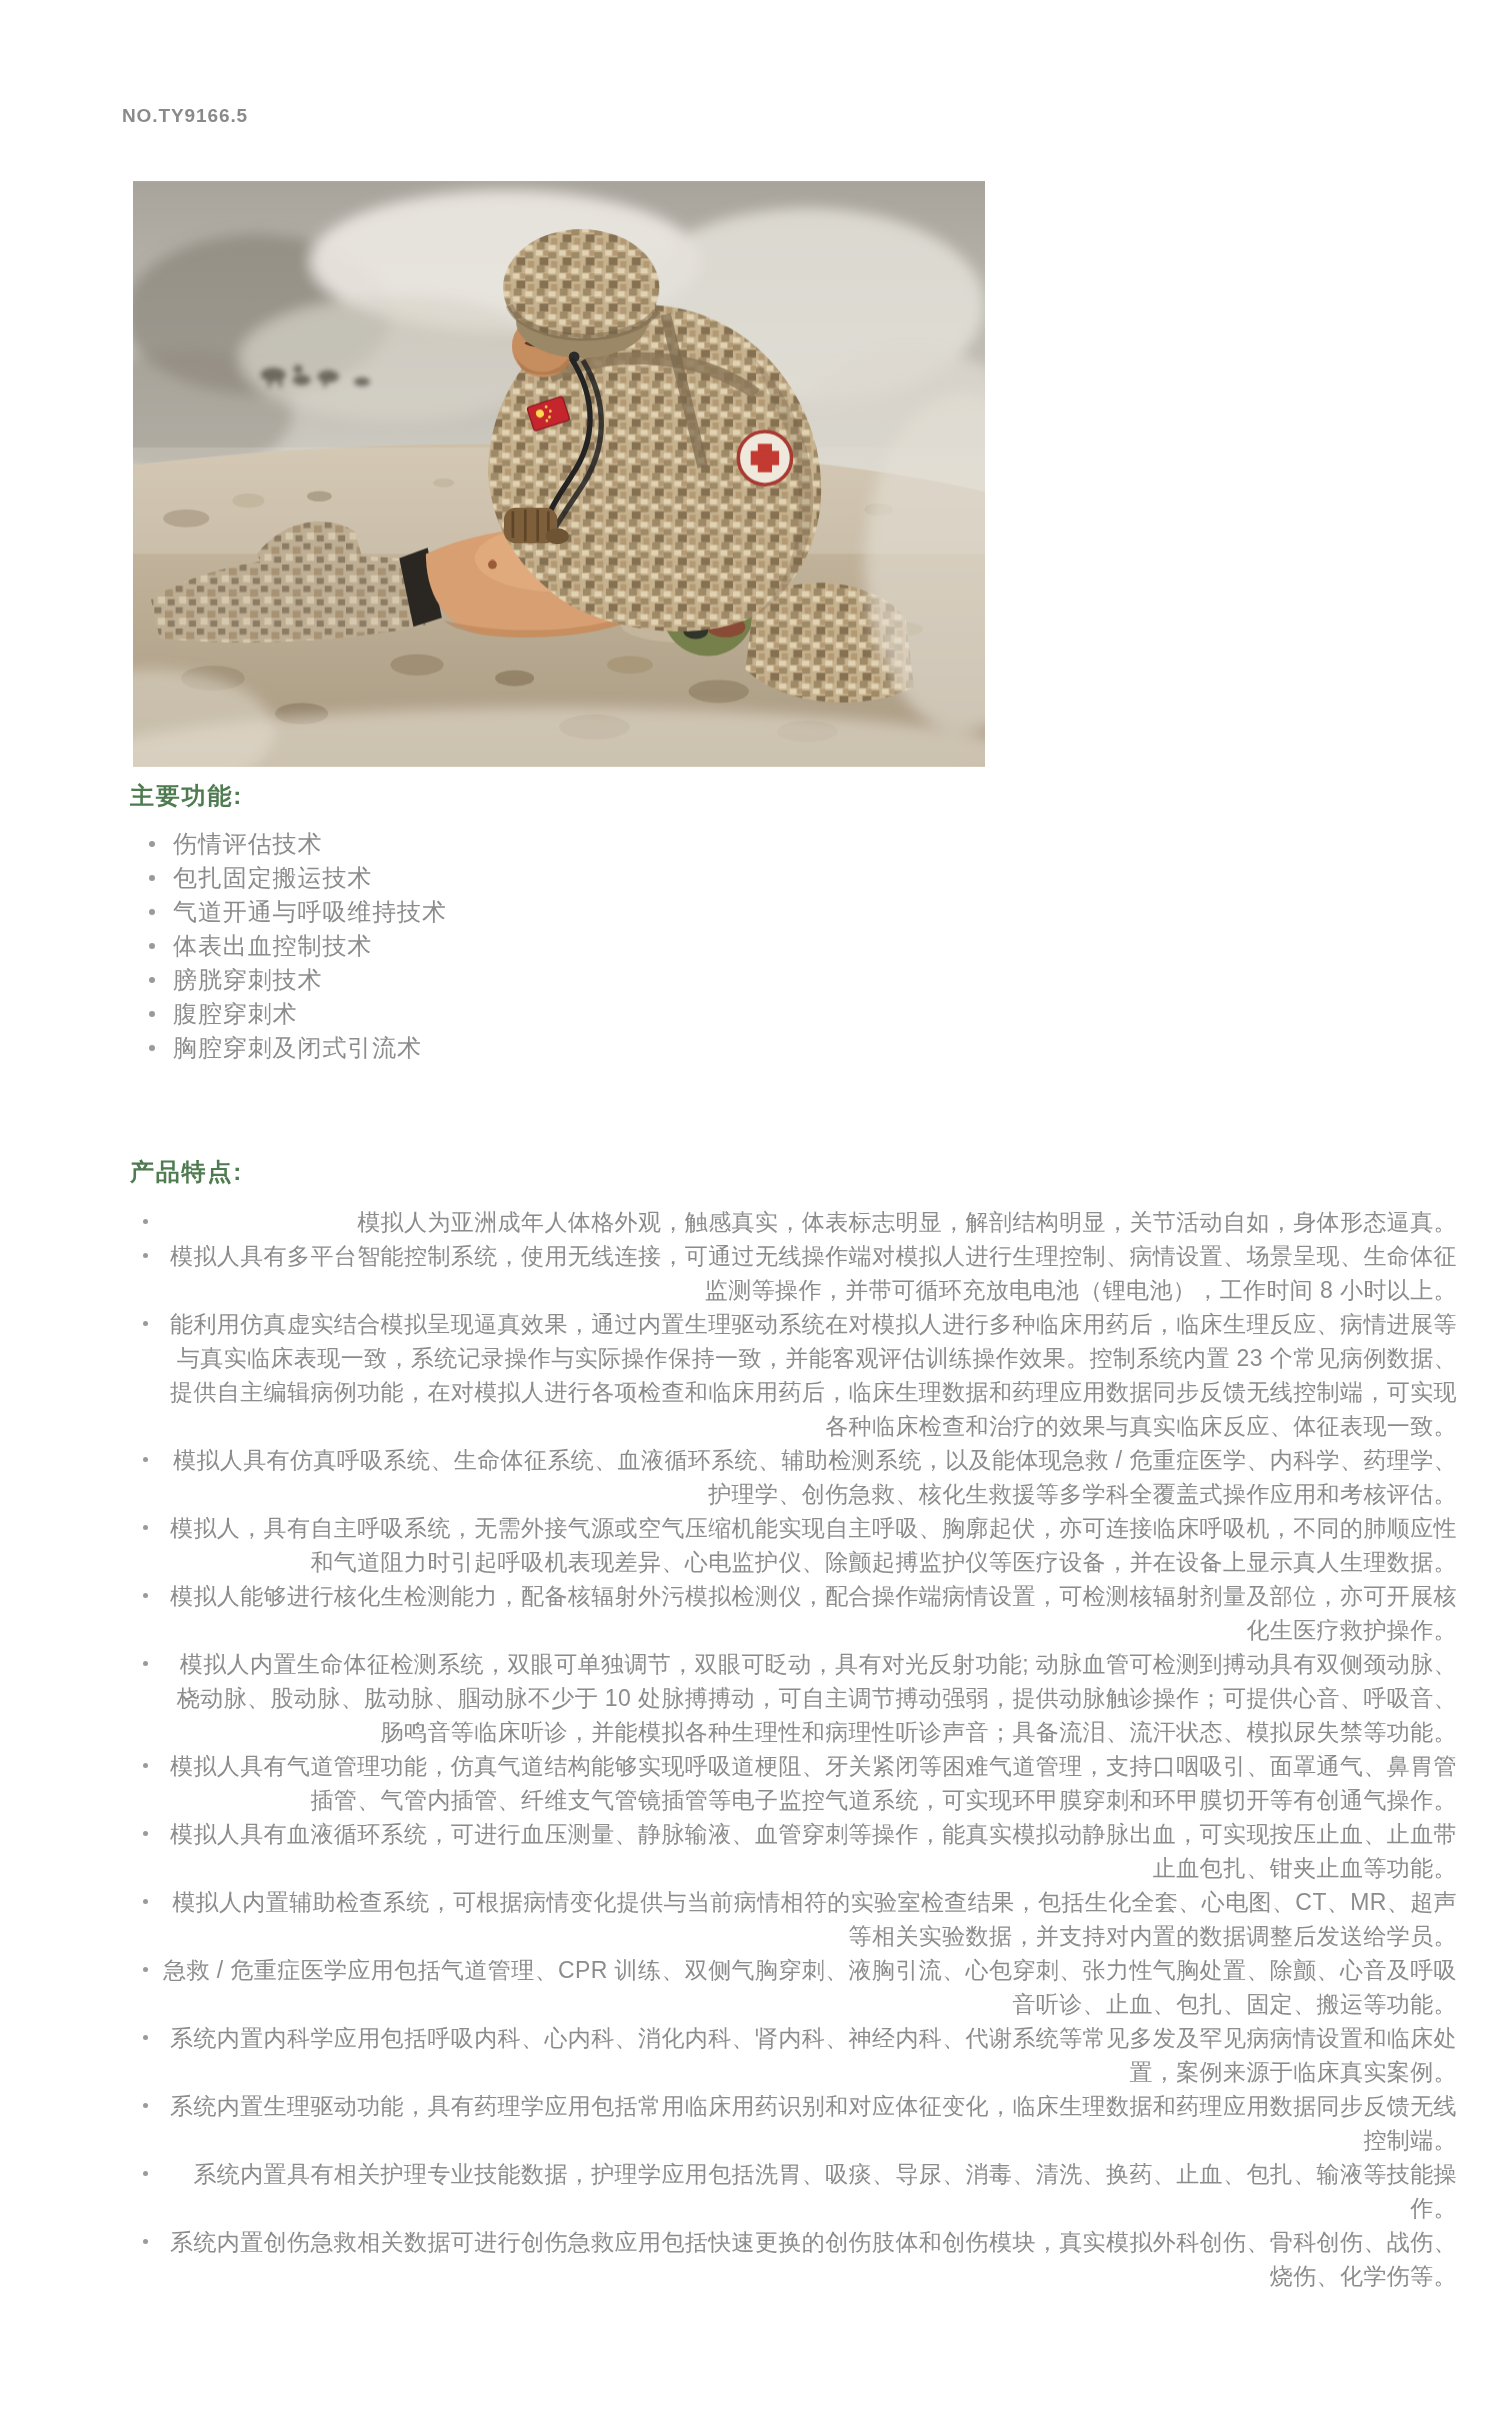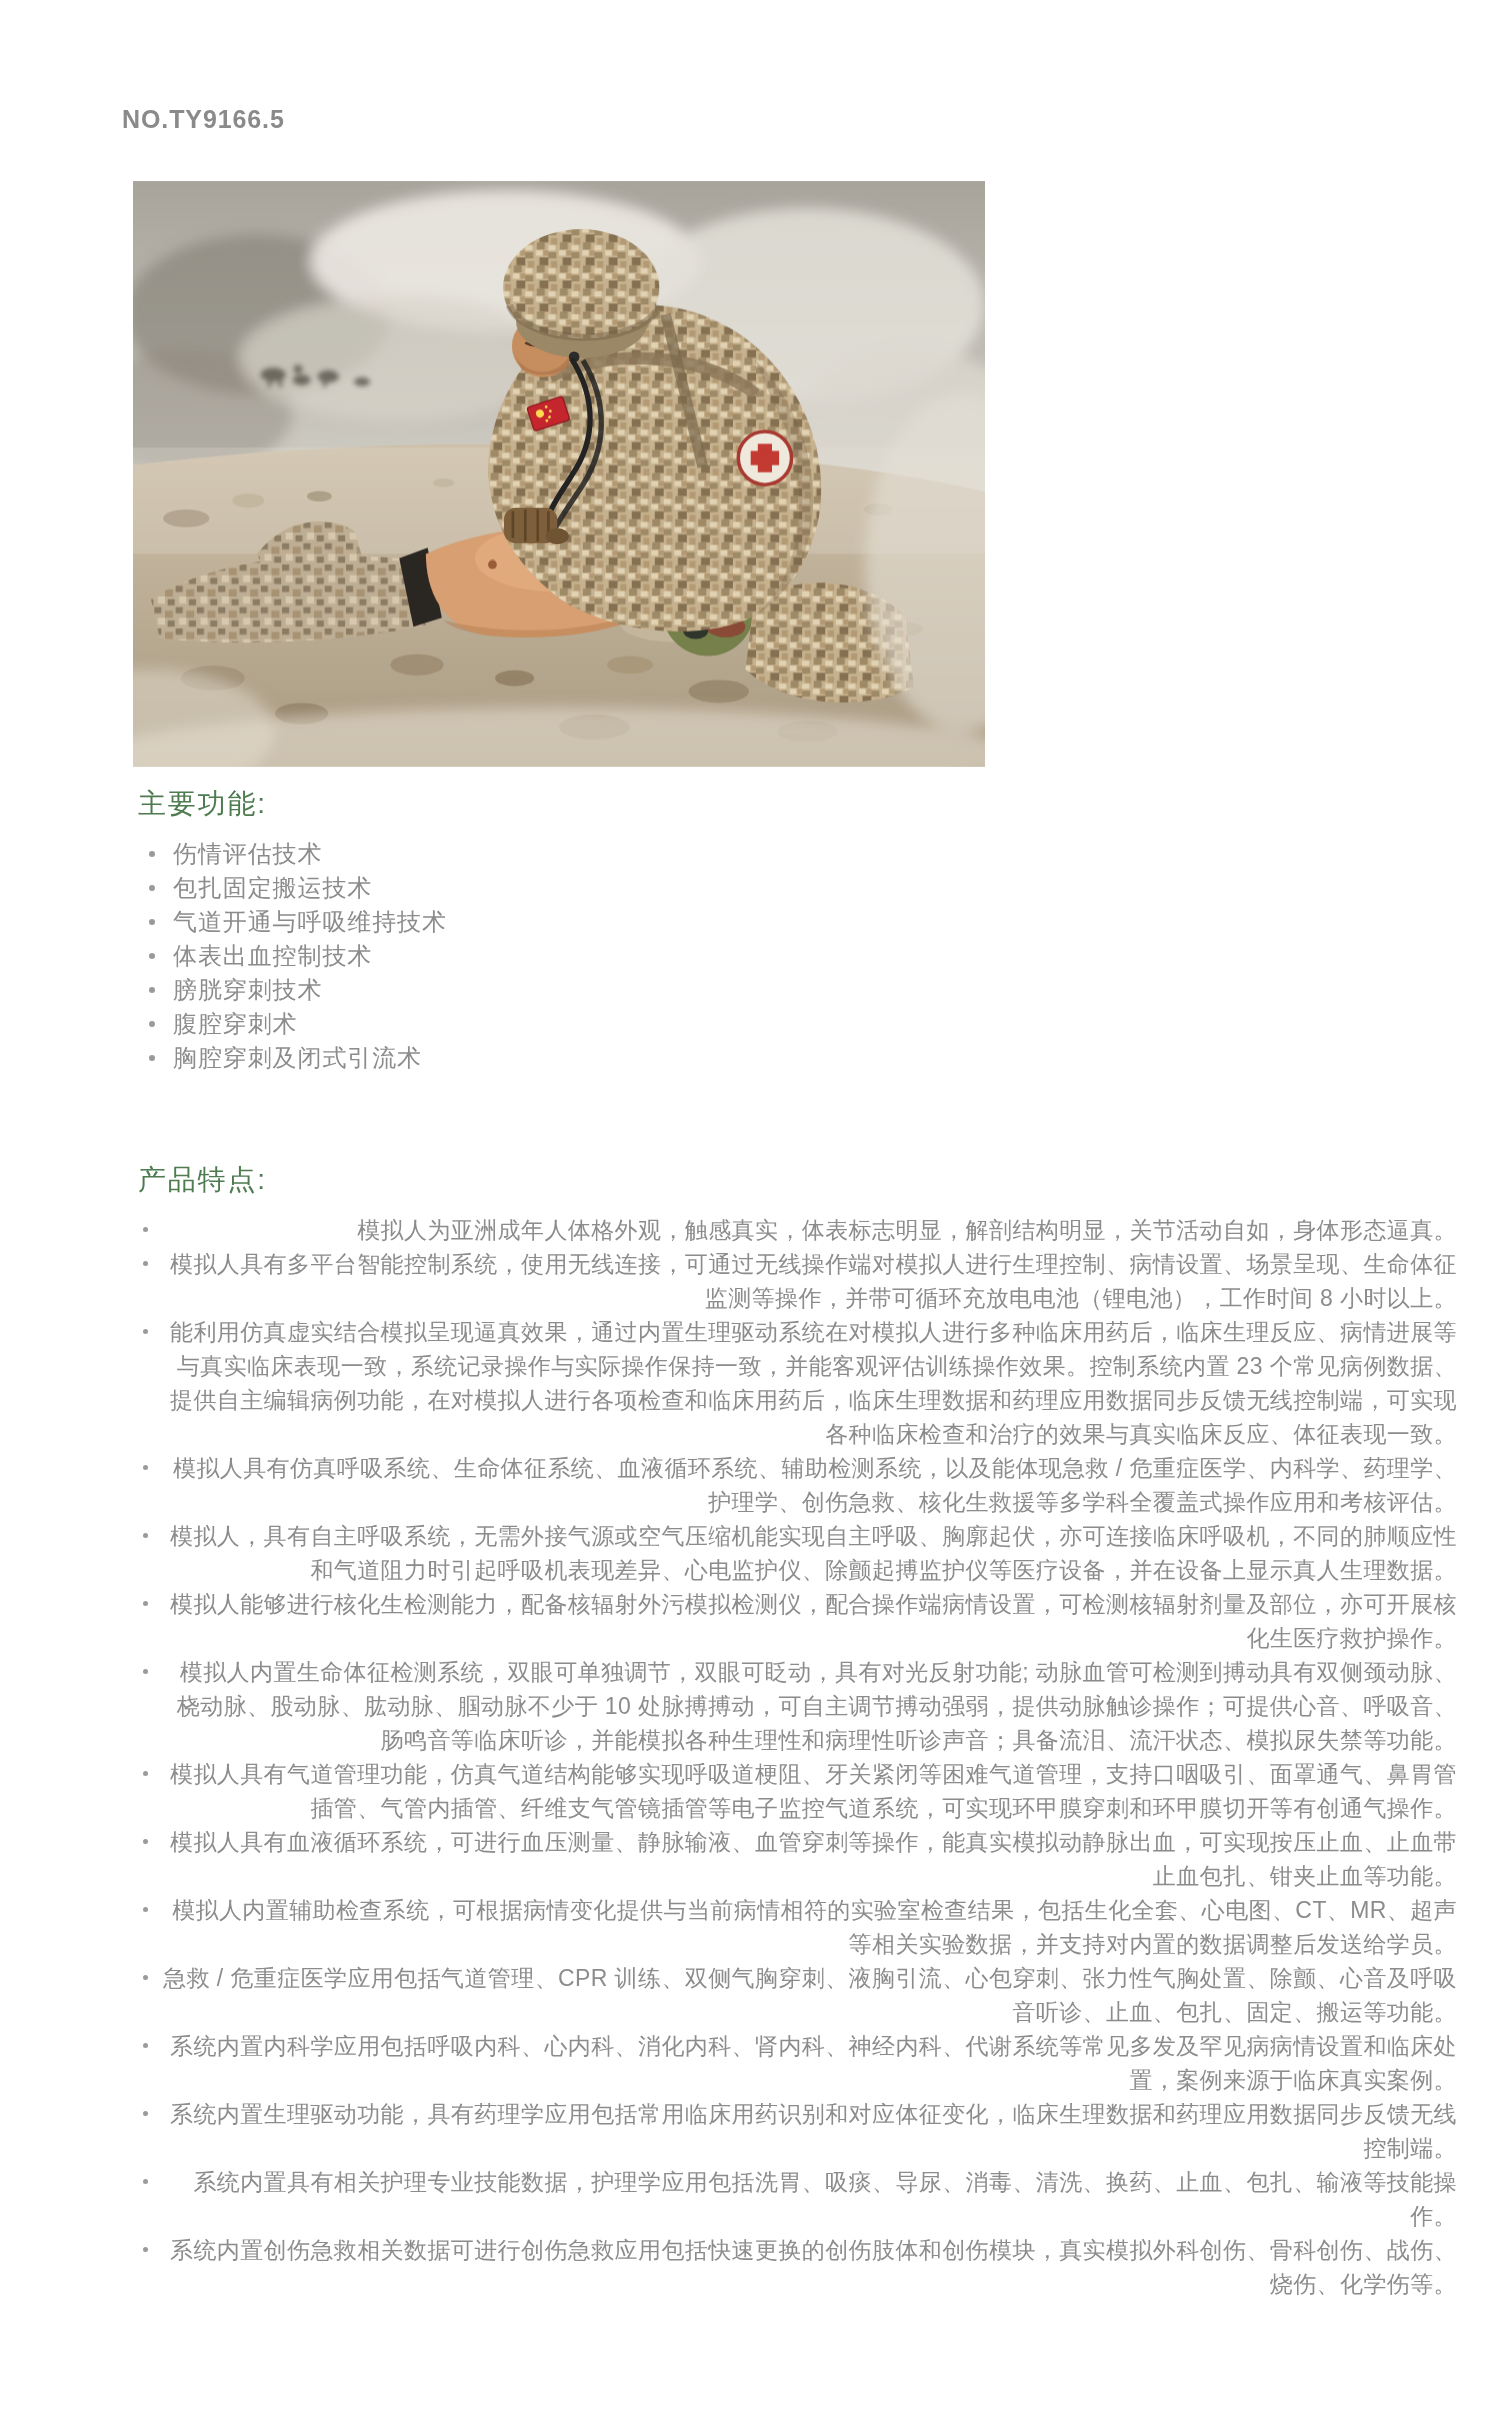--- a/index.html
+++ b/index.html
@@ -5,30 +5,30 @@
   html,body{margin:0;padding:0;background:#ffffff;}
   body{width:1508px;height:2413px;position:relative;font-family:"Liberation Sans",sans-serif;}
   .page{position:relative;width:1508px;height:2413px;overflow:hidden;background:#fff;}
 
   .doc-title{
     position:absolute;left:122px;top:39px;
     font-size:41px;font-weight:700;color:#4e7b50;letter-spacing:1.8px;line-height:1.25;
   }
   .model-no{
     position:absolute;left:122px;top:105px;
-    font-size:25px;font-weight:700;color:#8a8a8a;letter-spacing:0.9px;
+    font-size:19px;font-weight:700;color:#8a8a8a;letter-spacing:0.9px;
   }
   .photo-wrap{
     position:absolute;left:133px;top:181px;width:852px;height:586px;overflow:hidden;background:#cfccc4;
   }
   .photo-wrap svg{display:block;}
 
   .section{position:absolute;left:122px;}
   .section-heading{
-    font-size:28px;font-weight:400;color:#4e7b50;letter-spacing:1.8px;line-height:35px;margin:16px;
+    font-size:24px;font-weight:700;color:#4e7b50;letter-spacing:1.8px;line-height:35px;margin:8px;
   }
   #main-functions{top:770px;width:799px;}
   #main-functions ul{list-style:none;margin:14px 0 0 0;padding:0;}
   #main-functions li{
     position:relative;padding-left:51px;font-size:24px;color:#8c8c8c;line-height:34px;letter-spacing:0.9px;
   }
   #main-functions li::before{
     content:"";position:absolute;left:27px;top:14px;width:6.2px;height:6.2px;border-radius:50%;background:#9a9a9a;
   }
 

